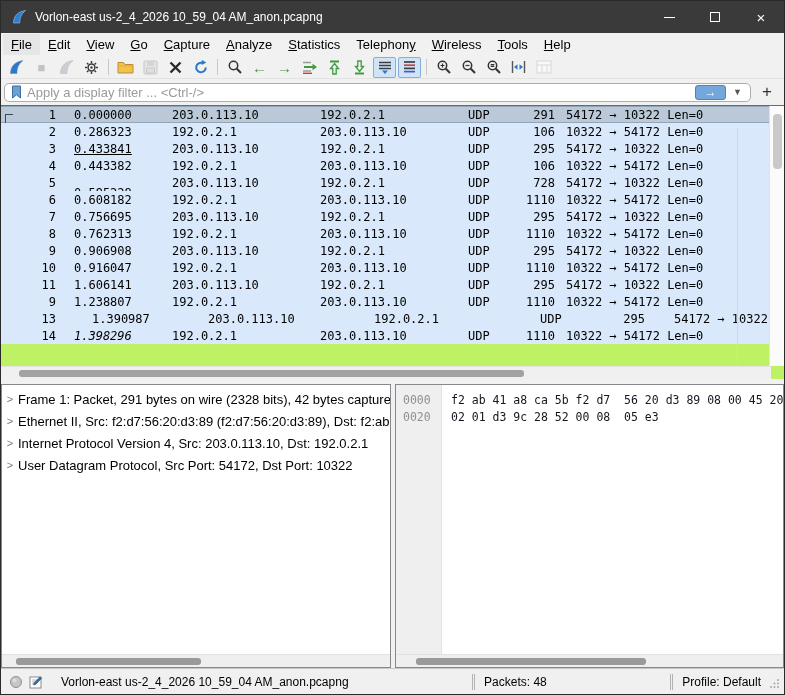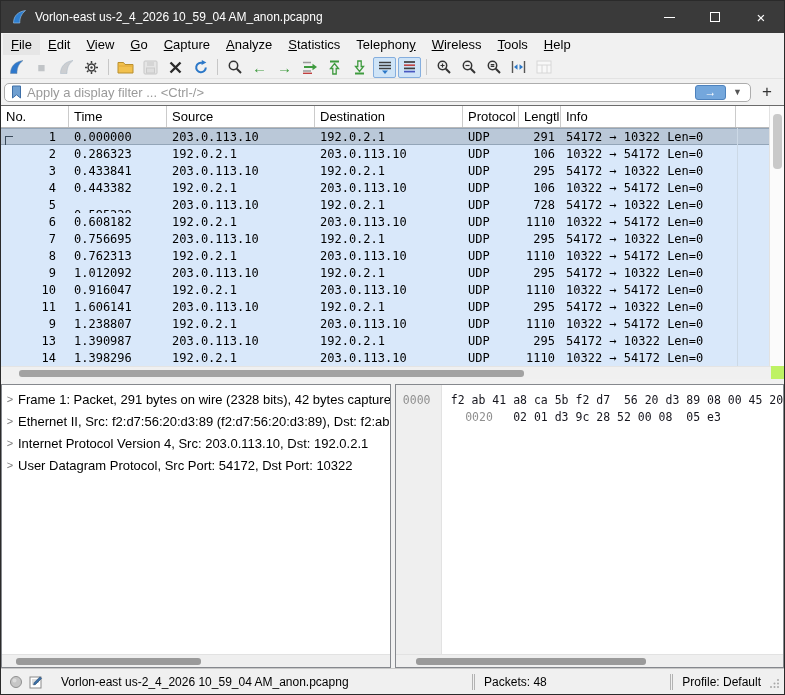--- a/index.html
+++ b/index.html
@@ -57,21 +57,21 @@
   .panes { display:flex; height:284px; background:#f1f1f1; }
   .pane { position:relative; background:#fff; border:1px solid #85888d; overflow:hidden; }
   .pane.left { width:390px; margin-right:4px; }
   .pane.right { flex:1; }
   .detail-rows { padding-top:3px; }
   .detail-row { display:flex; align-items:center; height:22px; font-size:13px; white-space:nowrap; }
   .chevron { width:16px; text-align:center; color:#7a7a7a; font-size:11px; flex:0 0 16px; }
   .detail-text { white-space:nowrap; }
   .hex-gutter { position:absolute; left:0; top:0; bottom:13px; width:46px; background:#efefef; border-right:1px solid #e2e2e2; }
   .hex-rows { position:relative; padding-top:6px; font-family:"DejaVu Sans Mono","Liberation Mono",monospace; font-size:11.5px; }
-  .hex-row { display:flex; height:17px; align-items:center; white-space:pre;justify-content:center; }
+  .hex-row { display:flex; height:17px; align-items:center; white-space:pre; }
   .hex-offset { width:46px; flex:0 0 46px; padding-left:7px; color:#909090; }
   .hex-bytes { padding-left:9px; color:#16161e; white-space:pre; }
   .pane-hscroll { position:absolute; left:0; right:0; bottom:0; height:13px; background:#efefef; border-top:1px solid #e2e2e2; }
   .pane-hthumb { position:absolute; top:3px; height:7px; background:#9a9a9a; border-radius:3px; }
   
   .statusbar { height:27px; background:#f0f0f0; border-top:1px solid #c8c8c8; display:flex; align-items:center; font-size:12px; padding:0 4px 0 8px; }
   .sb-icon { margin-right:6px; display:flex; align-items:center; }
   .sb-file { margin-left:12px; white-space:nowrap; overflow:hidden; }
   .sb-flex { flex:1; }
   .sb-sep { width:3px; height:16px; border-left:1px solid #b2b2b2; border-right:1px solid #b2b2b2; margin:0 9px; }
@@ -301,30 +301,20 @@
       <span class="filter-placeholder">Apply a display filter ... &lt;Ctrl-/&gt;</span>
       <span class="apply-btn">→</span>
       <span class="filter-caret">▼</span>
     </div>
     <div class="add-btn">
         <span>+</span>
       </div>
   </div>
 
   <div class="packet-area">
-    <div class="pl-header" id="pl-header">
-        <div class="pl-hcell" style="width: 68px; flex: 0 0 68px;">No.</div>
-        <div class="pl-hcell" style="width: 98px; flex: 0 0 98px;">Time</div>
-        <div class="pl-hcell" style="width: 148px; flex: 0 0 148px;">Source</div>
-        <div class="pl-hcell" style="width: 148px; flex: 0 0 148px;">Destination</div>
-        <div class="pl-hcell" style="width: 56px; flex: 0 0 56px;">Protocol</div>
-        <div class="pl-hcell" style="width: 42px; flex: 0 0 42px;">Lengtl</div>
-        <div class="pl-hcell" style="width: 175px; flex: 0 0 175px;">Info</div>
-        <div class="pl-hcell" style="width: 35px; flex: 0 0 35px; border-right: none;"></div>
-      </div>
     <div class="pl-rows" id="pl-rows">
       <div class="conv-line"></div>
     <div class="pl-row selected" style="background: rgb(186, 200, 216);">
           <div class="pl-cell num" style="width: 68px; flex: 0 0 68px;">1</div>
           <div class="pl-cell" style="width: 98px; flex: 0 0 98px;">0.000000</div>
           <div class="pl-cell" style="width: 148px; flex: 0 0 148px;">203.0.113.10</div>
           <div class="pl-cell" style="width: 148px; flex: 0 0 148px;">192.0.2.1</div>
           <div class="pl-cell" style="width: 56px; flex: 0 0 56px;">UDP</div>
           <div class="pl-cell len" style="width: 42px; flex: 0 0 42px;">291</div>
           <div class="pl-cell" style="width: 175px; flex: 0 0 175px;">54172 → 10322 Len=0</div>
@@ -334,21 +324,21 @@
           <div class="pl-cell num" style="width: 68px; flex: 0 0 68px;">2</div>
           <div class="pl-cell" style="width: 98px; flex: 0 0 98px;">0.286323</div>
           <div class="pl-cell" style="width: 148px; flex: 0 0 148px;">192.0.2.1</div>
           <div class="pl-cell" style="width: 148px; flex: 0 0 148px;">203.0.113.10</div>
           <div class="pl-cell" style="width: 56px; flex: 0 0 56px;">UDP</div>
           <div class="pl-cell len" style="width: 42px; flex: 0 0 42px;">106</div>
           <div class="pl-cell" style="width: 175px; flex: 0 0 175px;">10322 → 54172 Len=0</div>
         </div>
         <div class="pl-row" style="background: rgb(217, 232, 250);">
           <div class="pl-cell num" style="width: 68px; flex: 0 0 68px;">3</div>
-          <div class="pl-cell" style="width: 98px; flex: 0 0 98px;">0.433841</div>
+          <div class="pl-cell" style="width: 98px; flex: 0 0 98px; text-decoration: underline;">0.433841</div>
           <div class="pl-cell" style="width: 148px; flex: 0 0 148px;">203.0.113.10</div>
           <div class="pl-cell" style="width: 148px; flex: 0 0 148px;">192.0.2.1</div>
           <div class="pl-cell" style="width: 56px; flex: 0 0 56px;">UDP</div>
           <div class="pl-cell len" style="width: 42px; flex: 0 0 42px;">295</div>
           <div class="pl-cell" style="width: 175px; flex: 0 0 175px;">54172 → 10322 Len=0</div>
         </div>
         <div class="pl-row" style="background: rgb(217, 232, 250);">
           <div class="pl-cell num" style="width: 68px; flex: 0 0 68px;">4</div>
           <div class="pl-cell" style="width: 98px; flex: 0 0 98px;">0.443382</div>
           <div class="pl-cell" style="width: 148px; flex: 0 0 148px;">192.0.2.1</div>
@@ -388,21 +378,21 @@
           <div class="pl-cell num" style="width: 68px; flex: 0 0 68px;">8</div>
           <div class="pl-cell" style="width: 98px; flex: 0 0 98px;">0.762313</div>
           <div class="pl-cell" style="width: 148px; flex: 0 0 148px;">192.0.2.1</div>
           <div class="pl-cell" style="width: 148px; flex: 0 0 148px;">203.0.113.10</div>
           <div class="pl-cell" style="width: 56px; flex: 0 0 56px;">UDP</div>
           <div class="pl-cell len" style="width: 42px; flex: 0 0 42px;">1110</div>
           <div class="pl-cell" style="width: 175px; flex: 0 0 175px;">10322 → 54172 Len=0</div>
         </div>
         <div class="pl-row" style="background: rgb(217, 232, 250);">
           <div class="pl-cell num" style="width: 68px; flex: 0 0 68px;">9</div>
-          <div class="pl-cell" style="width: 98px; flex: 0 0 98px;">1.012092</div>
+          <div class="pl-cell" style="width: 98px; flex: 0 0 98px;">0.906908</div>
           <div class="pl-cell" style="width: 148px; flex: 0 0 148px;">203.0.113.10</div>
           <div class="pl-cell" style="width: 148px; flex: 0 0 148px;">192.0.2.1</div>
           <div class="pl-cell" style="width: 56px; flex: 0 0 56px;">UDP</div>
           <div class="pl-cell len" style="width: 42px; flex: 0 0 42px;">295</div>
           <div class="pl-cell" style="width: 175px; flex: 0 0 175px;">54172 → 10322 Len=0</div>
         </div>
         <div class="pl-row" style="background: rgb(217, 232, 250);">
           <div class="pl-cell num" style="width: 68px; flex: 0 0 68px;">10</div>
           <div class="pl-cell" style="width: 98px; flex: 0 0 98px;">0.916047</div>
           <div class="pl-cell" style="width: 148px; flex: 0 0 148px;">192.0.2.1</div>
@@ -422,32 +412,32 @@
         </div>
         <div class="pl-row" style="background: rgb(217, 232, 250);">
           <div class="pl-cell num" style="width: 68px; flex: 0 0 68px;">9</div>
           <div class="pl-cell" style="width: 98px; flex: 0 0 98px;">1.238807</div>
           <div class="pl-cell" style="width: 148px; flex: 0 0 148px;">192.0.2.1</div>
           <div class="pl-cell" style="width: 148px; flex: 0 0 148px;">203.0.113.10</div>
           <div class="pl-cell" style="width: 56px; flex: 0 0 56px;">UDP</div>
           <div class="pl-cell len" style="width: 42px; flex: 0 0 42px;">1110</div>
           <div class="pl-cell" style="width: 175px; flex: 0 0 175px;">10322 → 54172 Len=0</div>
         </div>
-        <div class="pl-row" style="background: rgb(217, 232, 250);">
+        <div class="pl-row" style="background: rgb(217, 232, 250); gap: 18px;">
           <div class="pl-cell num" style="width: 68px; flex: 0 0 68px;">13</div>
           <div class="pl-cell" style="width: 98px; flex: 0 0 98px;">1.390987</div>
           <div class="pl-cell" style="width: 148px; flex: 0 0 148px;">203.0.113.10</div>
           <div class="pl-cell" style="width: 148px; flex: 0 0 148px;">192.0.2.1</div>
           <div class="pl-cell" style="width: 56px; flex: 0 0 56px;">UDP</div>
           <div class="pl-cell len" style="width: 42px; flex: 0 0 42px;">295</div>
           <div class="pl-cell" style="width: 175px; flex: 0 0 175px;">54172 → 10322 Len=0</div>
         </div>
         <div class="pl-row" style="background: rgb(217, 232, 250);">
           <div class="pl-cell num" style="width: 68px; flex: 0 0 68px;">14</div>
-          <div class="pl-cell" style="width: 98px; flex: 0 0 98px;">1.398296</div>
+          <div class="pl-cell" style="width: 98px; flex: 0 0 98px; font-style: italic;">1.398296</div>
           <div class="pl-cell" style="width: 148px; flex: 0 0 148px;">192.0.2.1</div>
           <div class="pl-cell" style="width: 148px; flex: 0 0 148px;">203.0.113.10</div>
           <div class="pl-cell" style="width: 56px; flex: 0 0 56px;">UDP</div>
           <div class="pl-cell len" style="width: 42px; flex: 0 0 42px;">1110</div>
           <div class="pl-cell" style="width: 175px; flex: 0 0 175px;">10322 → 54172 Len=0</div>
         </div>
       </div>
     <div class="info-edge"></div>
     <div class="pl-hscroll">
         <div class="pl-hthumb"></div>

